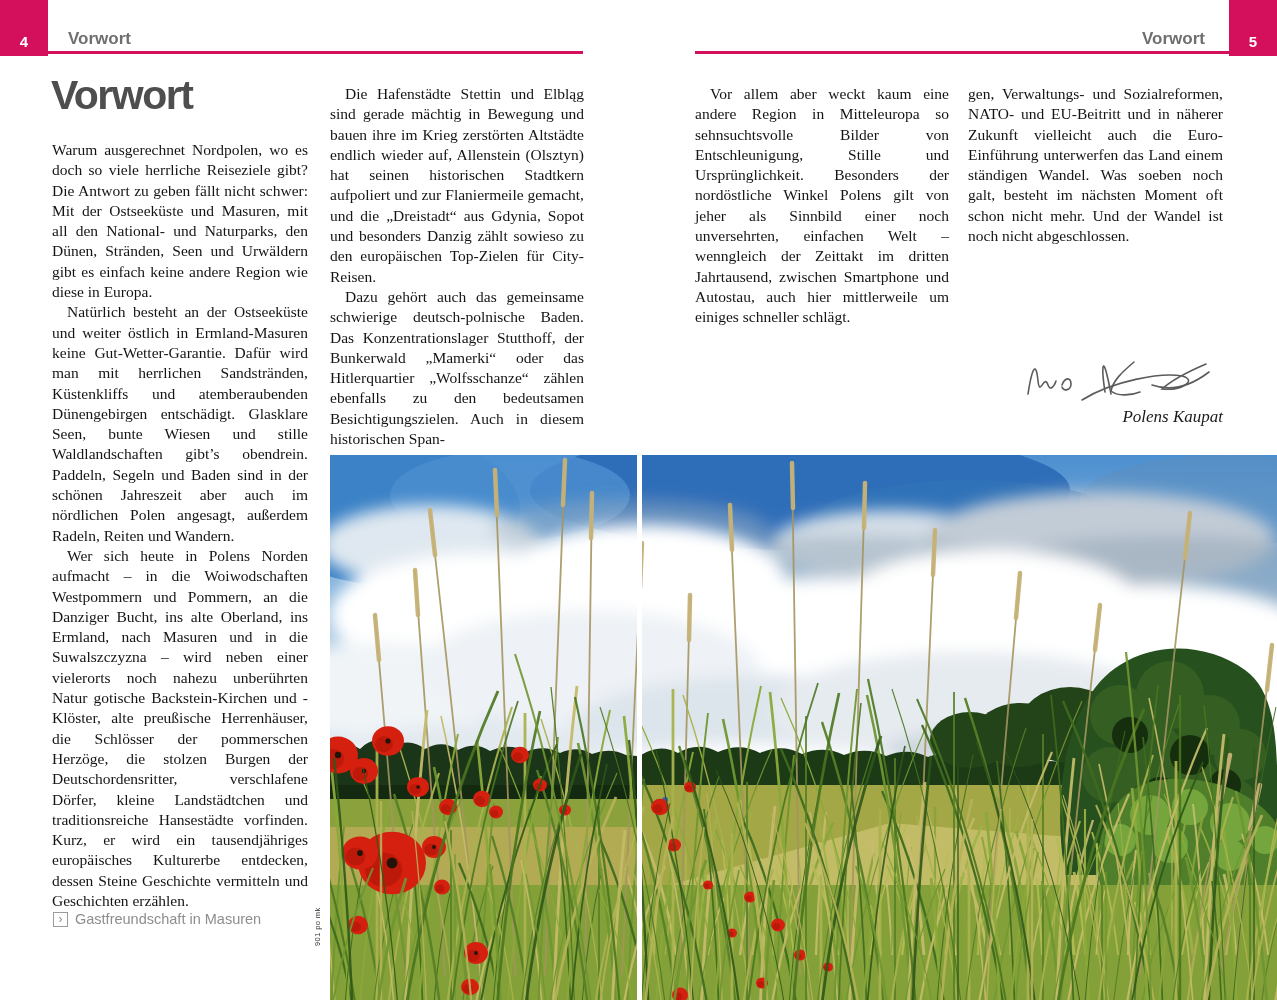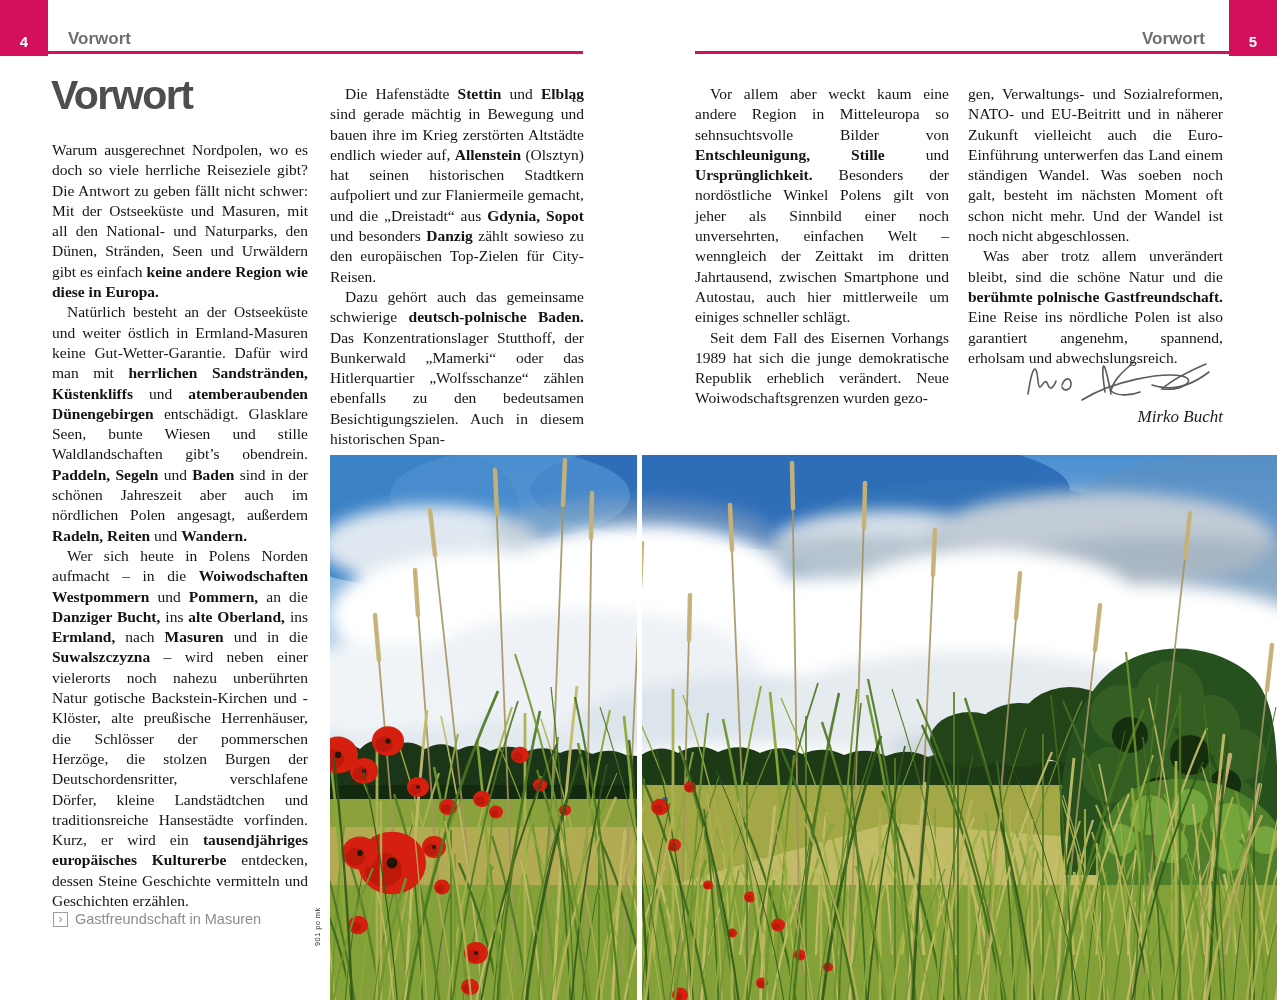--- a/index.html
+++ b/index.html
@@ -24,21 +24,21 @@
   
   .page-title{position:absolute;left:51px;top:72px;margin:0;
               font-family:"Liberation Sans",sans-serif;font-weight:700;
               font-size:41px;color:#4e4e4e;letter-spacing:-1.5px;}
 
   
   .col{position:absolute;width:256px;font-size:15.5px;line-height:20.3px;
        text-align:justify;}
   .col p{margin:0;}
   .col p.ind{text-indent:15px;}
-  b{font-weight:700;margin-top:47px;}
+  b{font-weight:400;margin-top:47px;}
   .col-1{left:52px;top:140px;}
   .col-2{left:330px;top:84px;width:254px;}
   .col-3{left:695px;top:84px;width:254px;}
   .col-4{left:968px;top:84px;width:255px;}
 
   
   .caption{position:absolute;left:53px;top:911px;display:flex;align-items:center;
            font-family:"Liberation Sans",sans-serif;font-size:14.5px;color:#8d8d8d;}
   .cap-box{display:inline-flex;align-items:center;justify-content:center;
            width:13px;height:13px;border:1.5px solid #9b9b9b;margin-right:7px;
@@ -80,40 +80,38 @@
     <p>Warum ausgerechnet Nordpolen, wo es doch so viele herrliche Reiseziele gibt? Die Antwort zu geben fällt nicht schwer: Mit der Ostseeküste und Masuren, mit all den National- und Naturparks, den Dünen, Stränden, Seen und Urwäldern gibt es einfach <b>keine andere Region wie diese in Europa.</b></p>
     <p class="ind">Natürlich besteht an der Ostseeküste und weiter östlich in Ermland-Masuren keine Gut-Wetter-Garantie. Dafür wird man mit <b>herrlichen Sandstränden, Küstenkliffs</b> und <b>atemberaubenden Dünengebirgen</b> entschädigt. Glasklare Seen, bunte Wiesen und stille Waldlandschaften gibt’s obendrein. <b>Paddeln, Segeln</b> und <b>Baden</b> sind in der schönen Jahreszeit aber auch im nördlichen Polen angesagt, außerdem <b>Radeln, Reiten</b> und <b>Wandern.</b></p>
     <p class="ind">Wer sich heute in Polens Norden aufmacht – in die <b>Woiwodschaften Westpommern</b> und <b>Pommern,</b> an die <b>Danziger Bucht,</b> ins <b>alte Oberland,</b> ins <b>Ermland,</b> nach <b>Masuren</b> und in die <b>Suwalszczyzna</b> – wird neben einer vielerorts noch nahezu unberührten Natur gotische Backstein-Kirchen und -Klöster, alte preußische Herrenhäuser, die Schlösser der pommerschen Herzöge, die stolzen Burgen der Deutschordensritter, verschlafene Dörfer, kleine Landstädtchen und traditionsreiche Hansestädte vorfinden. Kurz, er wird ein <b>tausendjähriges europäisches Kulturerbe</b> entdecken, dessen Steine Geschichte vermitteln und Geschichten erzählen.</p>
   </div>
   <div class="col col-2">
     <p class="ind">Die Hafenstädte <b>Stettin</b> und <b>Elbląg</b> sind gerade mächtig in Bewegung und bauen ihre im Krieg zerstörten Altstädte endlich wieder auf, <b>Allenstein</b> (Olsztyn) hat seinen historischen Stadtkern aufpoliert und zur Flaniermeile gemacht, und die „Dreistadt“ aus <b>Gdynia, Sopot</b> und besonders <b>Danzig</b> zählt sowieso zu den europäischen Top-Zielen für City-Reisen.</p>
     <p class="ind">Dazu gehört auch das gemeinsame schwierige <b>deutsch-polnische Baden.</b> Das Konzentrationslager Stutthoff, der Bunkerwald „Mamerki“ oder das Hitlerquartier „Wolfsschanze“ zählen ebenfalls zu den bedeutsamen Besichtigungszielen. Auch in diesem historischen Span-</p>
   </div>
   <div class="col col-3">
     <p class="ind">Vor allem aber weckt kaum eine andere Region in Mitteleuropa so sehnsuchtsvolle Bilder von <b>Entschleunigung, Stille</b> und <b>Ursprünglichkeit.</b> Besonders der nordöstliche Winkel Polens gilt von jeher als Sinnbild einer noch unversehrten, einfachen Welt – wenngleich der Zeittakt im dritten Jahrtausend, zwischen Smartphone und Autostau, auch hier mittlerweile um einiges schneller schlägt.</p>
-    <p class="ind">Seit dem Fall des Eisernen Vorhangs 1989 hat sich die junge demokratische Republik erheblich verändert. Neue Woiwodschaftsgrenzen wurden gezo-</p>
   </div>
   <div class="col col-4">
     <p>gen, Verwaltungs- und Sozialreformen, NATO- und EU-Beitritt und in näherer Zukunft vielleicht auch die Euro-Einführung unterwerfen das Land einem ständigen Wandel. Was soeben noch galt, besteht im nächsten Moment oft schon nicht mehr. Und der Wandel ist noch nicht abgeschlossen.</p>
-    <p class="ind">Was aber trotz allem unverändert bleibt, sind die schöne Natur und die <b>berühmte polnische Gastfreundschaft.</b> Eine Reise ins nördliche Polen ist also garantiert angenehm, spannend, erholsam und abwechslungsreich.</p>
   </div>
 
   <div class="sig-wrap">
     <svg width="215" height="62" viewBox="0 0 215 62">
       <g fill="none" stroke="#3f3f3f" stroke-width="1.6" stroke-linecap="round" opacity="0.85">
         <path d="M18,44 C22,18 26,10 28,31 C30,48 34,23 38,35 C40,41 44,37 46,31"></path>
         <path d="M52,35 c3,-8 9,-8 9,-1 c0,6 -7,8 -9,3"></path>
         <path d="M95,42 C91,16 93,8 97,25 C99,33 100,39 101,44"></path>
         <path d="M124,12 C111,23 103,31 101,41 C107,46 120,46 130,42"></path>
         <path d="M72,50 C102,31 152,22 172,26 C188,30 172,41 152,39 C164,28 182,20 196,14"></path>
         <path d="M142,35 C162,42 182,35 199,22"></path>
       </g>
     </svg>
   </div>
-  <div class="author">Mirko Bucht</div>
+  <div class="author">Polens Kaupat</div>
 
   <div class="caption">
     <span class="cap-box">›</span>
     <span>Gastfreundschaft in Masuren</span>
   </div>
 
   <div class="credit">901 po mk</div>
 
   <div class="photo">
     <svg id="photo-svg" width="947" height="545" viewBox="0 0 947 545">

